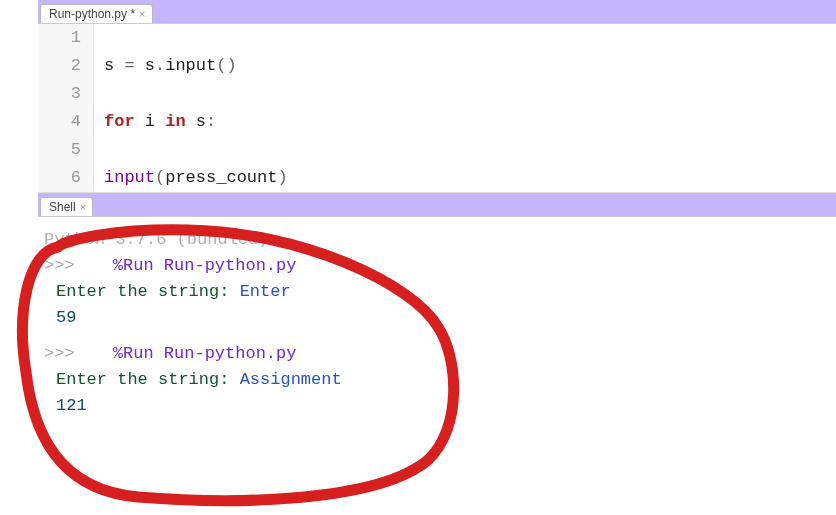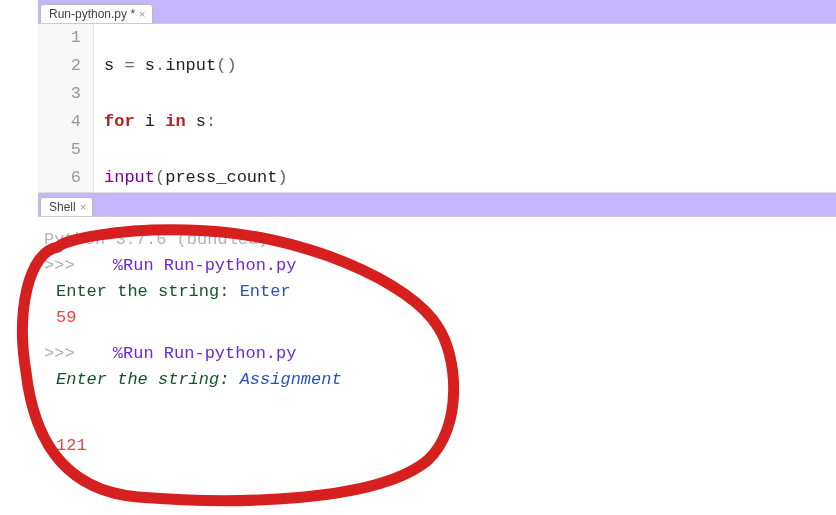--- a/index.html
+++ b/index.html
@@ -72,21 +72,21 @@
     .shell-body {
       padding: 10px 4px 10px 6px;
       line-height: 26px;
     }
     .shell-line { white-space: pre; }
     .shell-ver { color: #b2b2b2; }
     .prompt { color: #aaa; }
     .run-cmd { color: #6d28d9; margin-left: 28px; }
     .out-text { color: #14532d; }
     .input-val { color: #2a52be; }
-    .out-num { color: #ef4444; }
+    .out-num { color: #0c4a6e; }
     .annotation {
       position: absolute;
       left: 8px;
       top: 212px;
       pointer-events: none;
       z-index: 5;
     }
   </style>
 </head>
 <body>
@@ -131,22 +131,22 @@
     </div>
   </div>
 
   <div class="shell-body" id="shell-body">
       <div class="shell-line shell-ver">Python 3.7.6 (bundled)</div>
       <div class="shell-line"><span class="prompt">&gt;&gt;&gt; </span><span class="run-cmd">%Run Run-python.py</span></div>
       <div class="shell-line" style="padding-left: 12px;"><span class="out-text">Enter the string: </span><span class="input-val">Enter</span></div>
       <div class="shell-line out-num" style="padding-left: 12px;">59</div>
       <div class="shell-line" style="line-height: 10px;">&nbsp;</div>
       <div class="shell-line"><span class="prompt">&gt;&gt;&gt; </span><span class="run-cmd">%Run Run-python.py</span></div>
-      <div class="shell-line" style="padding-left: 12px; font-style: italic;"><span class="out-text">Enter the string: </span><span class="input-val">Assignment</span></div>
-      <div class="shell-line out-num" style="padding-left: 12px; margin-top: 40px;">121</div>
+      <div class="shell-line" style="padding-left: 12px;"><span class="out-text">Enter the string: </span><span class="input-val">Assignment</span></div>
+      <div class="shell-line out-num" style="padding-left: 12px;">121</div>
       <div class="shell-line" style="line-height: 10px;">&nbsp;</div>
     </div>
 
 </div>
 
 <svg class="annotation" width="470" height="300">
   <path d="M 50 35
            C 20 40, 8 100, 18 160
            C 25 220, 50 278, 130 285
            C 230 293, 370 290, 420 248

